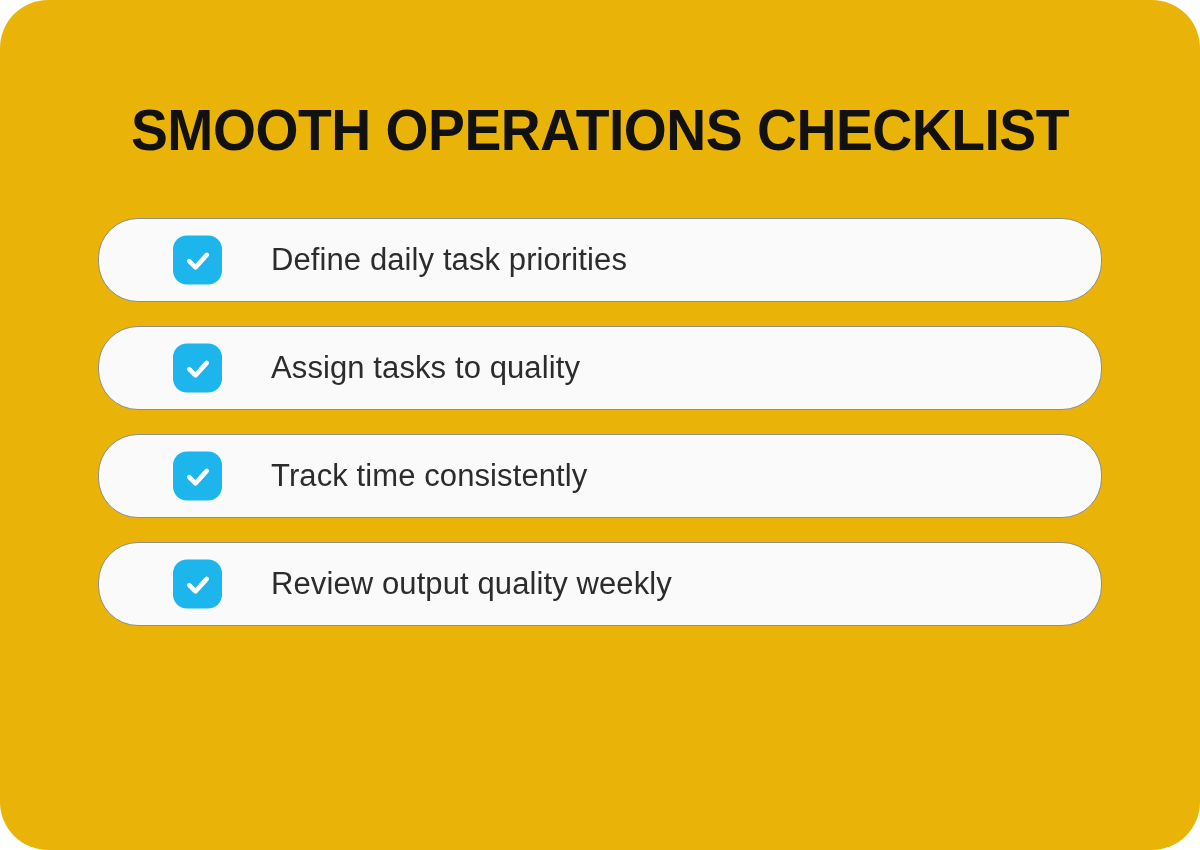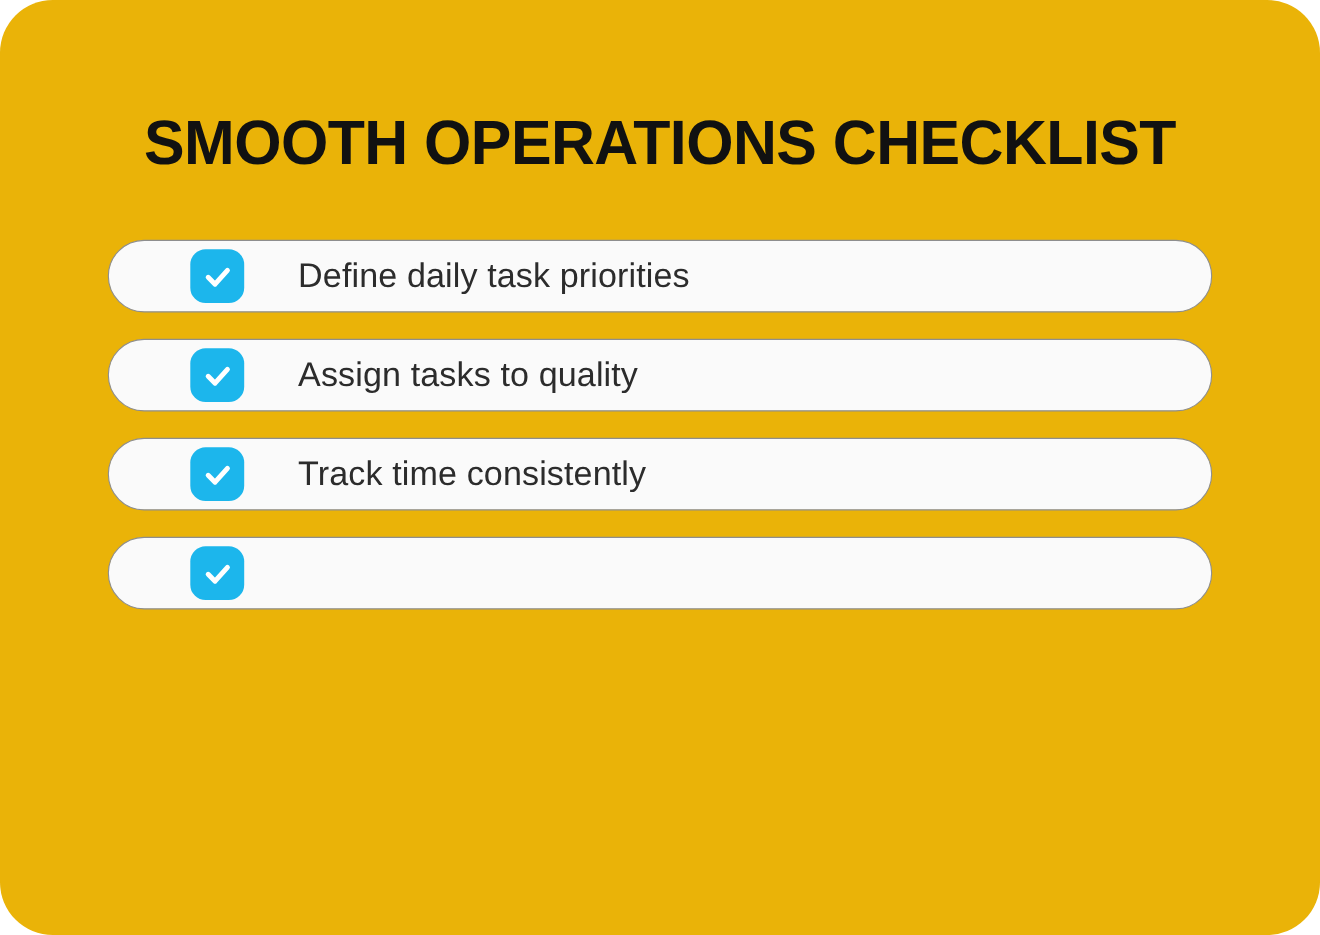--- a/index.html
+++ b/index.html
@@ -45,21 +45,21 @@
 
   .list {
     position: absolute;
     left: 98px;
     top: 218px;
     width: 1004px;
   }
 
   .row {
     position: relative;
-    height: 66px;
+    height: 84px;
     margin-bottom: 24px;
     background: #fafafa;
     border: 1.6px solid #8e8e8e;
     border-radius: 40px;
     box-sizing: border-box;
     display: flex;
     align-items: center;
   }
   .row:last-child {
     margin-bottom: 0;
@@ -134,16 +134,17 @@
       </span>
       <span class="row-label">Track time consistently</span>
     </div>
 
     <div class="row">
       <span class="checkbox">
         <svg viewBox="0 0 24 24" fill="none">
           <path d="M5 12.5 L10 17.5 L19 7.5" stroke="#ffffff" stroke-width="3.6" stroke-linecap="round" stroke-linejoin="round"></path>
         </svg>
       </span>
+      <span class="row-label">Review output quality weekly</span>
     </div>
 
   </div>
 </div>
 
 </body></html>

